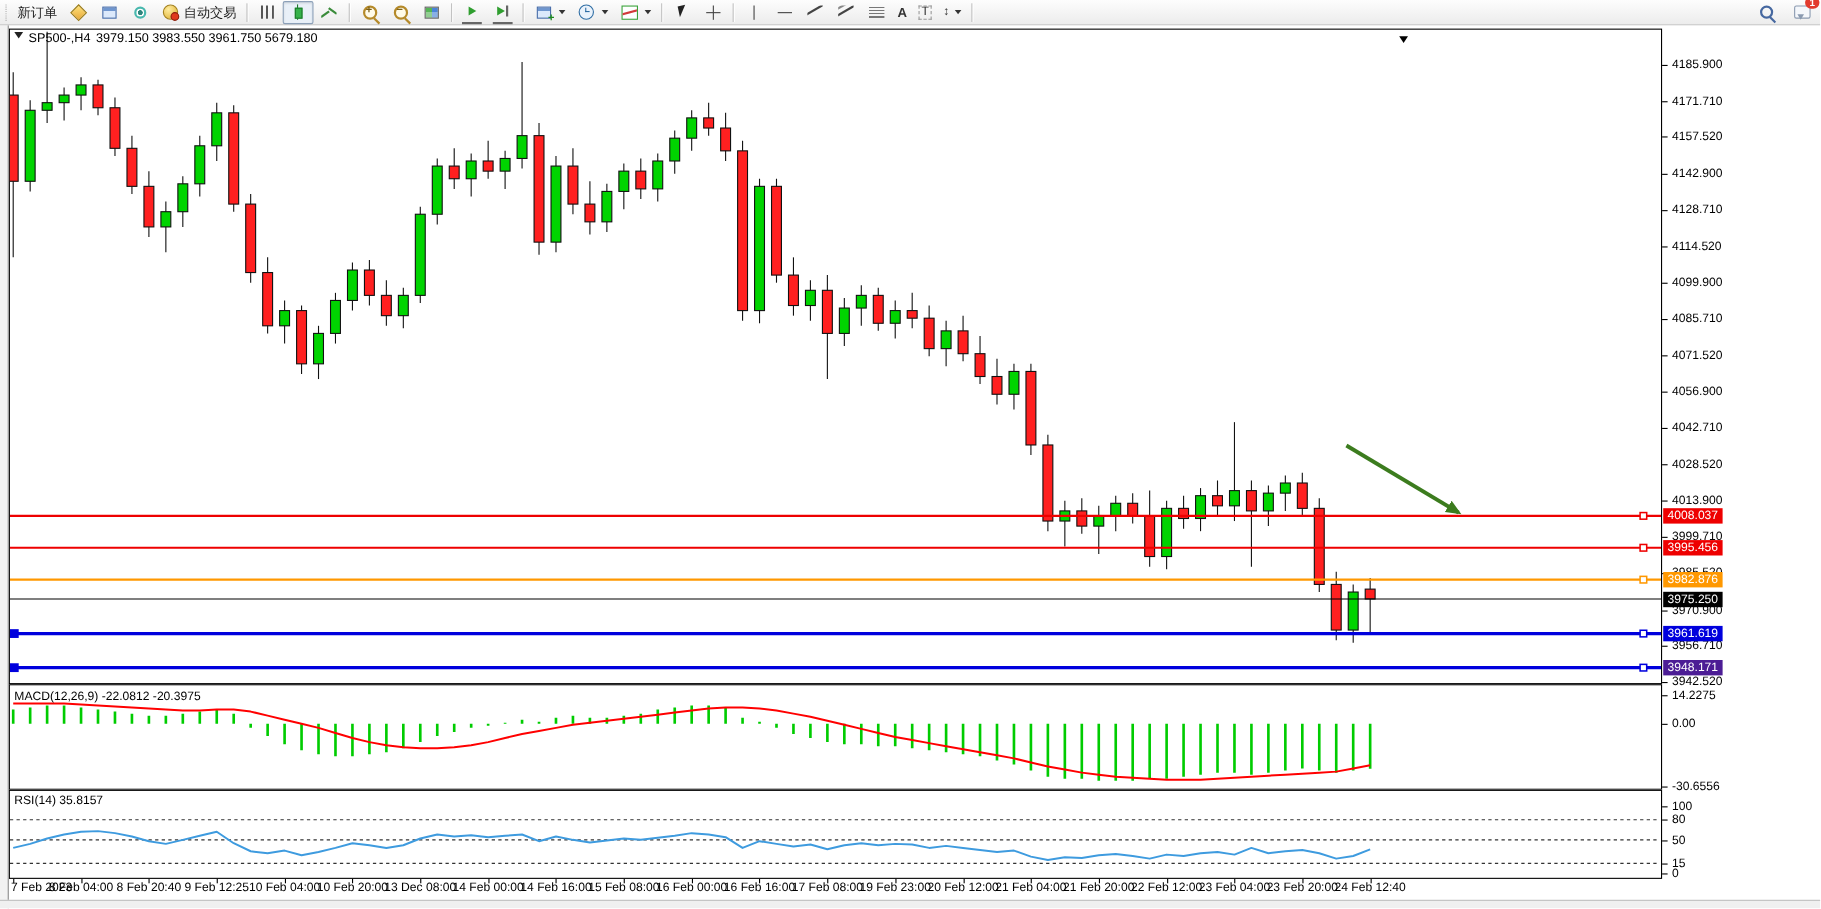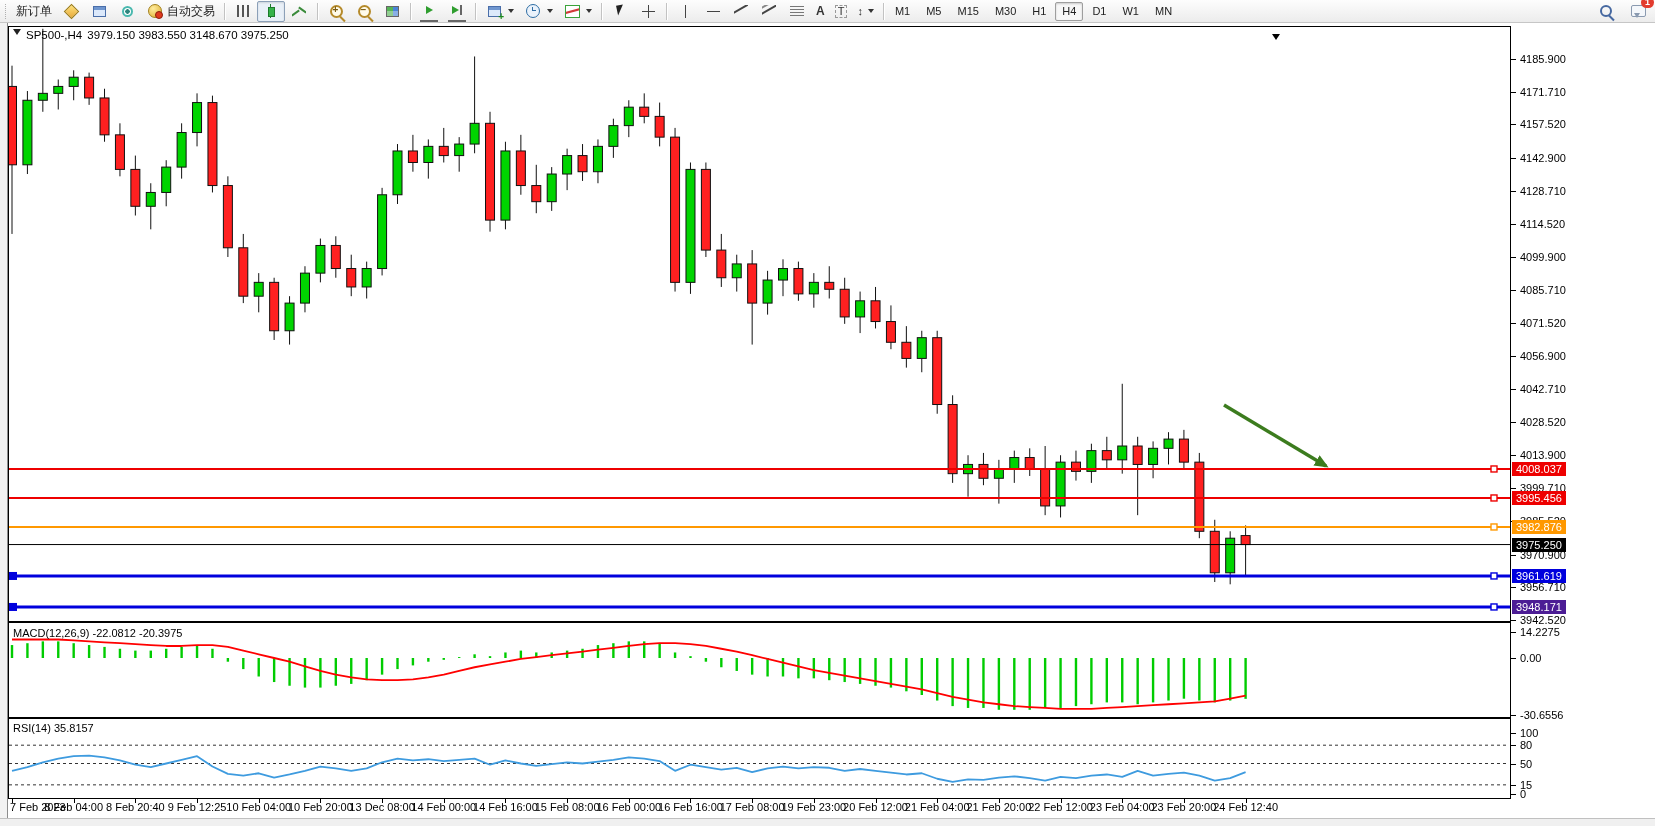--- a/index.html
+++ b/index.html
@@ -225,31 +225,20 @@
         <span class="toolA">A</span>
       </span>
     <span class="tbtn">
         <span class="toolT">T</span>
       </span>
     <span class="tbtn">
         <span class="sh-arrows">↕</span>
         <span class="dd"></span>
       </span>
     <span class="sep"></span>
-    <span id="tf-group" style="display:inline-flex;gap:2px">
-        <span class="tf">M1</span>
-        <span class="tf">M5</span>
-        <span class="tf">M15</span>
-        <span class="tf">M30</span>
-        <span class="tf">H1</span>
-        <span class="tf active">H4</span>
-        <span class="tf">D1</span>
-        <span class="tf">W1</span>
-        <span class="tf">MN</span>
-      </span>
     <span class="right-cluster">
       <span class="tbi">
           <span class="sh-search"></span>
         </span>
       <span class="tbi">
         <span class="sh-chat"></span>
         <span class="badge">1</span>
       </span>
     </span>
   </div>
@@ -258,21 +247,21 @@
   <div class="bottom-strip"></div>
 
   <div class="panel p-main"></div>
   <div class="panel p-macd"></div>
   <div class="panel p-rsi"></div>
   <div class="axis-area"></div>
 
   <div class="chart-title">
     <span class="tri"></span>
     <span>SP500-,H4</span>
-    <span>3979.150 3983.550 3148.670 3975.250</span>
+    <span>3979.150 3983.550 3961.750 5679.180</span>
   </div>
   <div class="shift-marker"><span class="tri"></span></div>
   <div class="ind-label" style="left:13px;top:627px">
     <span>MACD(12,26,9)</span> <span>-22.0812 -20.3975</span>
   </div>
   <div class="ind-label" style="left:13px;top:722px">
     <span>RSI(14)</span> <span>35.8157</span>
   </div>
 
   <div id="gen">

